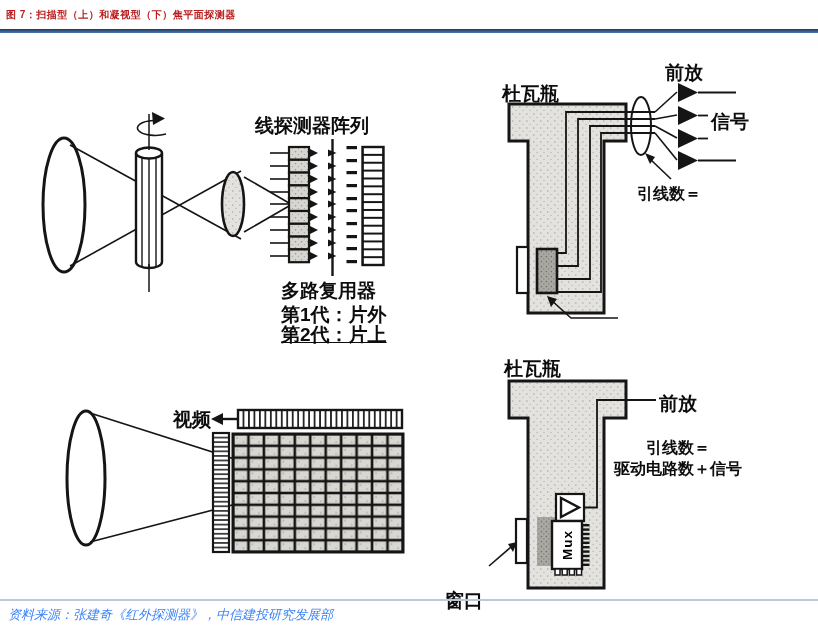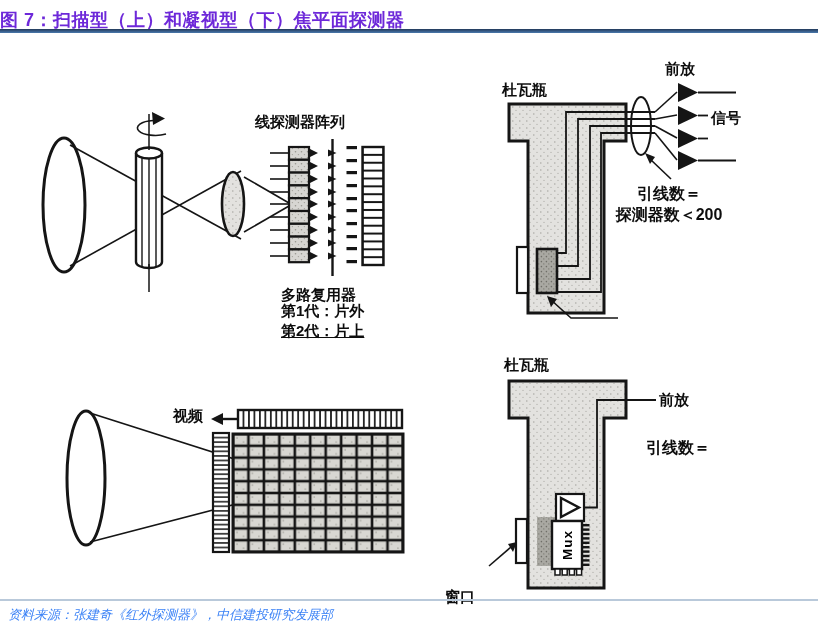--- a/index.html
+++ b/index.html
@@ -1,25 +1,25 @@
 <!DOCTYPE html>
 <html><head>
 <meta charset="utf-8">
 <style>
   html,body{margin:0;padding:0;background:#ffffff;}
   body{width:818px;height:630px;position:relative;overflow:hidden;
        font-family:"Liberation Sans",sans-serif;}
-  .page-title{position:absolute;left:0;top:8px;font-size:18px;font-weight:bold;
-       color:#6d28d9;letter-spacing:.5px;white-space:nowrap;}
+  .page-title{position:absolute;left:6px;top:8px;font-size:10px;font-weight:bold;
+       color:#b91c1c;letter-spacing:.5px;white-space:nowrap;}
   .title-rule{position:absolute;left:0;top:29px;width:818px;height:3.5px;
        background:linear-gradient(#22395a,#4a79ad);}
   .footer-rule{position:absolute;left:0;top:599px;width:818px;height:2px;background:#b9c9da;}
   .source-line{position:absolute;left:8px;top:606px;font-family:"Liberation Serif",serif;
        font-style:italic;font-size:13px;color:#3b82f6;white-space:nowrap;}
-  .lbl{position:absolute;font-weight:bold;font-size:15px;color:#0d0d0d;white-space:nowrap;}
+  .lbl{position:absolute;font-weight:bold;font-size:19px;color:#0d0d0d;white-space:nowrap;}
   .leads{text-align:center;line-height:21px;font-size:16px;}
   .mux-lbl{position:absolute;left:544px;top:531px;width:46px;height:28px;
        display:flex;align-items:center;justify-content:center;
        transform:rotate(-90deg);font-weight:bold;font-size:13.5px;letter-spacing:1px;color:#000;}
   svg{position:absolute;left:0;top:0;}
 </style>
 </head>
 <body>
 
 <div class="page-title">图 7：扫描型（上）和凝视型（下）焦平面探测器</div>
@@ -223,35 +223,35 @@
         <rect x="576.6" y="569" width="5" height="6"></rect>
     </g>
     <g>
       <line x1="489" y1="566" x2="511" y2="547" stroke-width="1.6"></line>
       <polygon points="517,542 508,544 513,552" fill="#151515" stroke="none"></polygon>
     </g>
   </g>
 </svg>
 
 <div class="lbl" style="left:255px;top:113px;font-family:Liberation Serif, serif;">线探测器阵列</div>
-<div class="lbl" style="left:281px;top:286px;">多路复用器</div>
+<div class="lbl" style="left:281px;top:278px;">多路复用器</div>
 <div class="lbl" style="left:281px;top:302px;">第1代：片外</div>
 <div class="lbl" style="left:281px;top:322px;text-decoration:underline;">第2代：片上</div>
 
 <div class="lbl" style="left:502px;top:81px;">杜瓦瓶</div>
 <div class="lbl" style="left:665px;top:60px;">前放</div>
 <div class="lbl" style="left:711px;top:109px;">信号</div>
 <div class="lbl leads" style="left:588px;top:183px;width:162px;">
   <div>引线数＝</div>
-  <div>探测器数＜200</div>
 </div>
 
 <div class="lbl" style="left:173px;top:407px;">视频</div>
 <div class="lbl" style="left:504px;top:356px;">杜瓦瓶</div>
 <div class="lbl" style="left:659px;top:391px;">前放</div>
 <div class="lbl leads" style="left:592px;top:437px;width:172px;">
   <div>引线数＝</div>
+  <div>驱动电路数＋信号</div>
 </div>
 <div class="lbl" style="left:445px;top:588px;">窗口</div>
 <div class="mux-lbl">Mux</div>
 
 <div class="footer-rule"></div>
 <div class="source-line">资料来源：张建奇《红外探测器》，中信建投研究发展部</div>
 
 </body></html>

